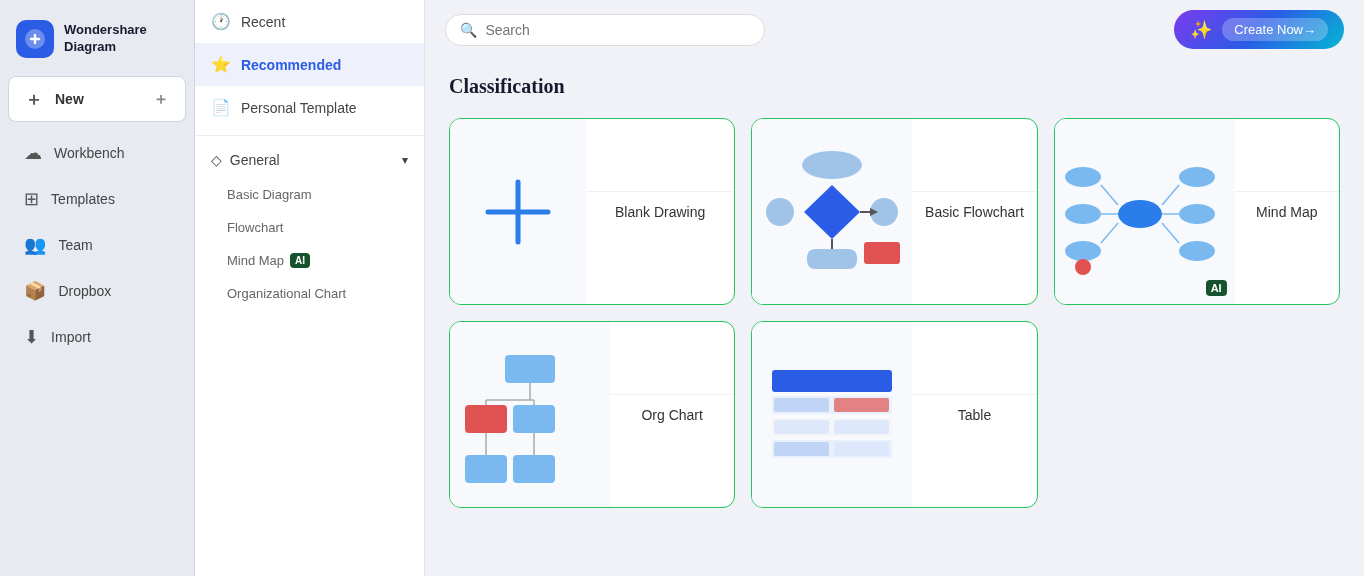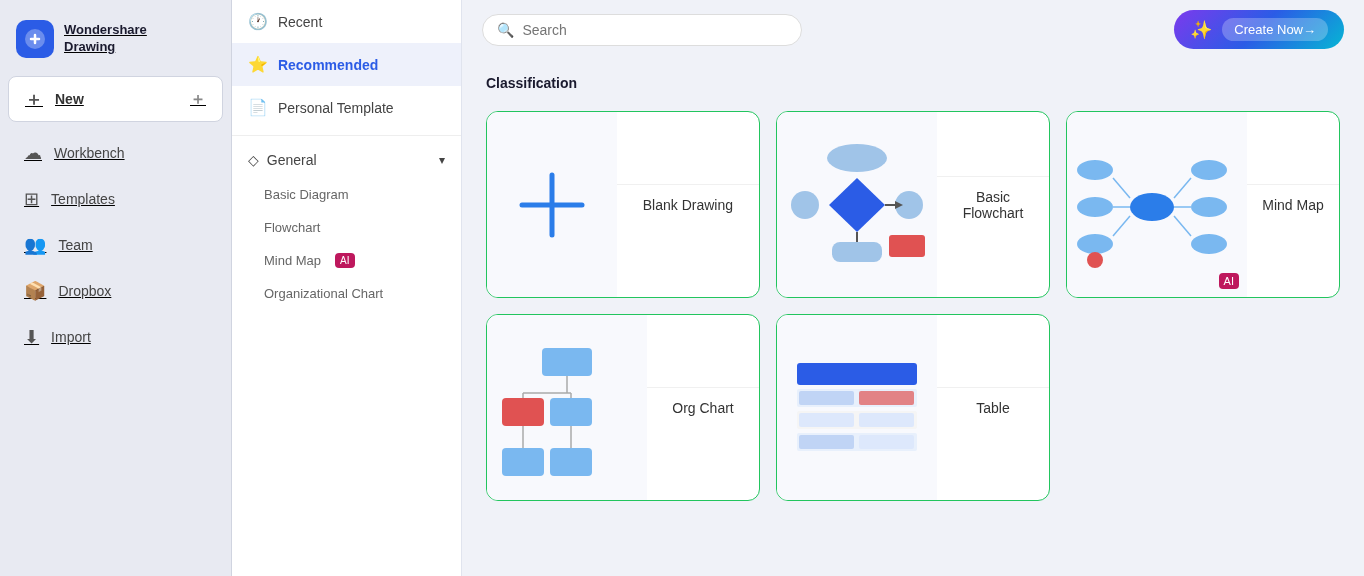--- a/index.html
+++ b/index.html
@@ -1,27 +1,26 @@
 <!DOCTYPE html>
 <html><head>
   <meta charset="utf-8">
   <style>
     * { box-sizing: border-box; margin: 0; padding: 0; }
     body { font-family: -apple-system, BlinkMacSystemFont, 'Segoe UI', sans-serif; background: #f0f2f8; display: flex; height: 576px; width: 1364px; overflow: hidden; }
 
     
     .left-sidebar {
-      width: 232px;
+      width: 195px;
       background: #e8eaf2;
       display: flex;
       flex-direction: column;
       padding: 12px 0;
       border-right: 1px solid #d0d4e0;
       flex-shrink: 0;
-      text-decoration: underline;
     }
     .logo-area {
       display: flex;
       align-items: center;
       gap: 10px;
       padding: 8px 16px 16px;
     }
     .logo-icon {
       width: 38px;
       height: 38px;
@@ -88,27 +87,27 @@
       color: #444;
       font-weight: 500;
     }
     .sub-item {
       padding: 9px 16px 9px 32px;
       font-size: 13px;
       color: #666;
       cursor: pointer;
     }
     .ai-badge {
-      background: #be185d;
+      background: #14532d;
       color: white;
       font-size: 10px;
-      font-weight: normal;
+      font-weight: bold;
       padding: 2px 5px;
       border-radius: 4px;
-      margin-left: 14px;
+      margin-left: 6px;
     }
 
     
     .main-content {
       flex: 1;
       display: flex;
       flex-direction: column;
       background: #f0f2f8;
       overflow: hidden;
     }
@@ -156,21 +155,21 @@
       background: rgba(255,255,255,0.25);
       padding: 4px 12px;
       border-radius: 16px;
       font-size: 13px;
       display: flex;
       align-items: center;
       gap: 0;
     }
 
     .content-area { flex: 1; padding: 16px 24px; overflow-y: auto; }
-    .section-title { font-size: 14px; font-weight: 700; color: #1a1a2e; margin-bottom: 20px; }
+    .section-title { font-size: 20px; font-weight: 700; color: #1a1a2e; margin-bottom: 20px; font-family: Liberation Serif, serif; }
     .cards-grid {
       display: grid;
       grid-template-columns: repeat(3, 1fr);
       gap: 16px;
     }
     .card {
       background: white;
       border-radius: 12px;
       border: 1px solid #22c55e;
       display: flex;
@@ -204,21 +203,21 @@
 <div class="left-sidebar">
   <div class="logo-area">
     <div class="logo-icon">
       <svg width="24" height="24" viewBox="0 0 24 24" fill="none">
         <circle cx="12" cy="12" r="10" fill="white" opacity="0.3"></circle>
         <path d="M8 12h8M12 8v8" stroke="white" stroke-width="2.5" stroke-linecap="round"></path>
       </svg>
     </div>
     <div class="logo-text">
       <div>Wondershare</div>
-      <div>Drawing</div>
+      <div>Diagram</div>
     </div>
   </div>
 
   <div class="nav-item new-btn">
     <span class="nav-icon">＋</span>
     <span class="nav-label">New</span>
     <span class="nav-plus">＋</span>
   </div>
 
   <div class="nav-item">

